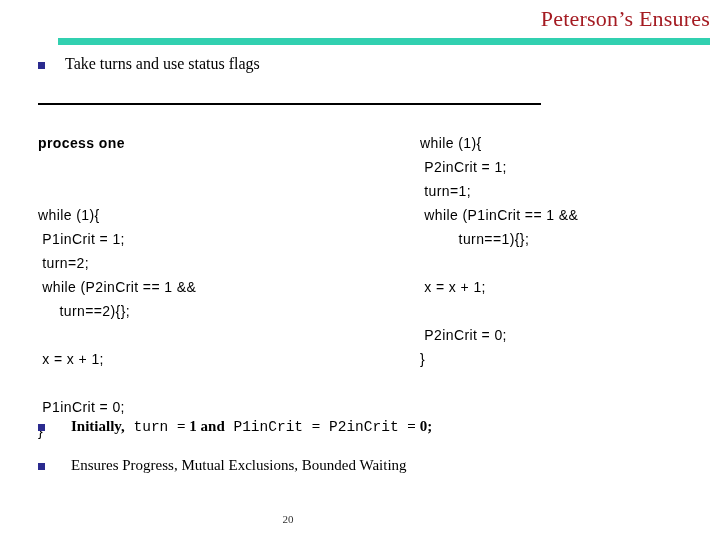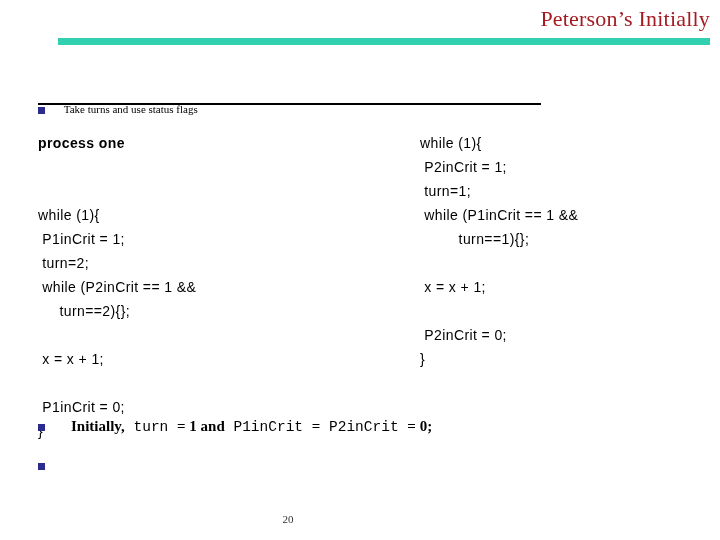--- a/index.html
+++ b/index.html
@@ -46,23 +46,22 @@
     height: 7px;
     background: #2b2b8f;
     vertical-align: middle;
     margin-right: 4px;
   }
 
   .bullet-top {
     position: absolute;
     left: 38px;
     top: 55px;
-    font-size: 11px;
+    font-size: 16px;
     white-space: nowrap;
-    margin-top: 48px;
   }
   .bullet-top .btext {
     margin-left: 12px;
     font-family: "Liberation Serif", serif;
   }
 
   
   .code-col {
     position: absolute;
     font-family: Liberation Sans, sans-serif;
@@ -126,21 +125,21 @@
     width: 576px;
     text-align: center;
     font-family: "Liberation Serif", serif;
     font-size: 11px;
     color: #333333;
   }
 </style>
 </head>
 <body>
 
-<div class="slide-title">Peterson’s Initially</div>
+<div class="slide-title">Peterson’s Ensures</div>
 
 <div class="title-rule"></div>
 
 <div class="bullet-top">
   <span class="bullet-sq"></span>
   <span class="btext">Take turns and use status flags</span>
 </div>
 
 <div class="code-col" id="col-left">
   <span class="col-heading">process one</span>
@@ -148,16 +147,16 @@
 </div>
 <div class="heading-rule-left"></div>
 
 <div class="code-col" id="col-right">
   <span class="code-body"><span class="code-line">while (1){</span><span class="code-line"> P2inCrit = 1;</span><span class="code-line"> turn=1;</span><span class="code-line"> while (P1inCrit == 1 &amp;&amp;</span><span class="code-line">         turn==1){};</span><span class="code-gap"></span><span class="code-line"> x = x + 1;</span><span class="code-gap"></span><span class="code-line"> P2inCrit = 0;</span><span class="code-line">}</span></span>
 </div>
 <div class="heading-rule-right"></div>
 
 <div class="bottom-bullets">
     <div class="bb-row"><span class="bullet-sq"></span><span class="bb-text"><span class="ser-b">Initially,</span><span class="mono"> turn </span><span class="ser-b">= 1 and</span><span class="mono"> P1inCrit </span><span class="ser-b">=</span><span class="mono"> P2inCrit </span><span class="ser-b">= 0;</span></span></div>
-    <div class="bb-row"><span class="bullet-sq"></span></div>
+    <div class="bb-row"><span class="bullet-sq"></span><span class="bb-text"><span class="ser-n">Ensures Progress, Mutual Exclusions, Bounded Waiting</span></span></div>
   </div>
 
 <div class="page-number">20</div>
 
 </body></html>

